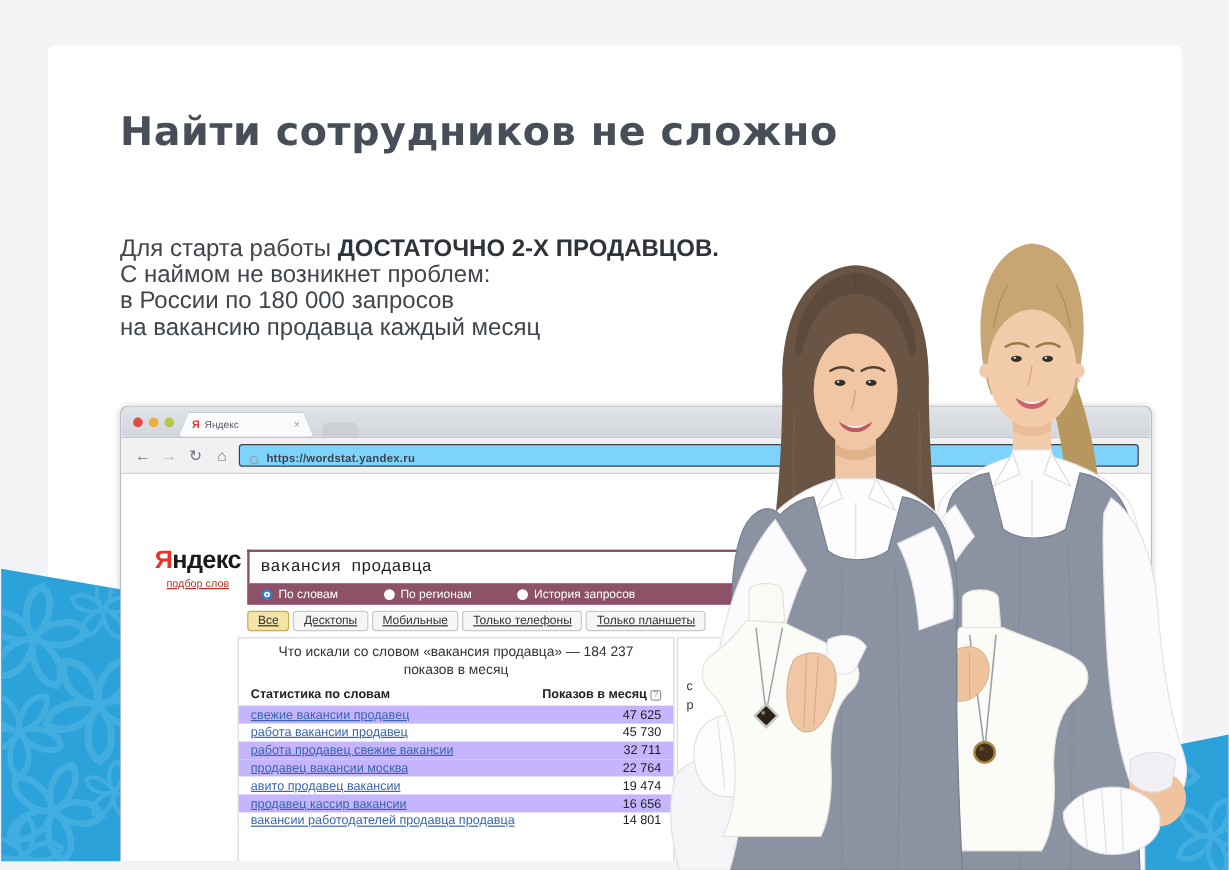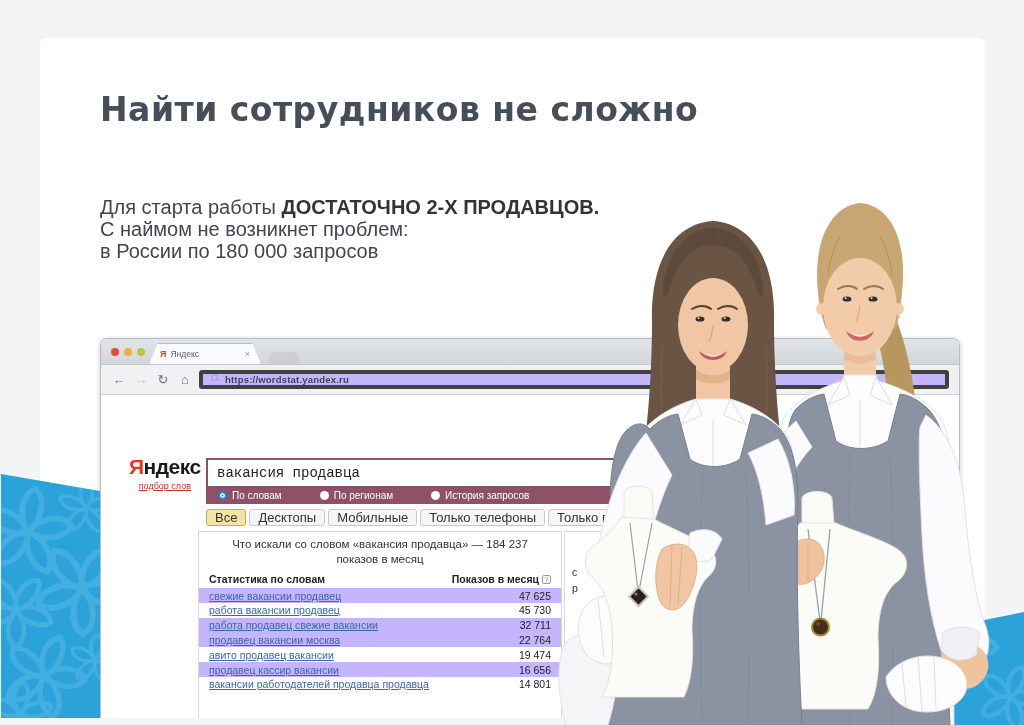--- a/index.html
+++ b/index.html
@@ -51,22 +51,22 @@
     position:absolute; left:168px; bottom:0; width:30px; height:12px;
     background:#c9ccd1; border-radius:6px 6px 0 0; opacity:.8;
   }
   .toolbar {
     height:30px; background:#f0f1f3; border-bottom:1px solid #cfd2d6;
     display:flex; align-items:center; gap:6px; padding:0 10px;
   }
   .nicon { font-size:13px; color:#6f757c; width:16px; text-align:center; line-height:1; }
   .nicon.dim { color:#b9bdc2; }
   .urlbar {
-    flex:1; height:19px; background:#c4b5fd; border:4px solid #404040; border-radius:3px;
-    display:flex; align-items:flex-start; gap:6px; padding:0 8px;
+    flex:1; height:19px; background:#7dd3fc; border:1px solid #404040; border-radius:3px;
+    display:flex; align-items:flex-end; gap:6px; padding:0 8px;
   }
   .mag { position:relative; width:8px; height:8px; flex:0 0 auto; }
   .mag::before { content:""; position:absolute; left:0; top:0; width:5px; height:5px;
     border:1.3px solid #9aa0a6; border-radius:50%; }
   .mag::after { content:""; position:absolute; left:5.4px; top:5.4px; width:3px; height:1.3px;
     background:#9aa0a6; transform:rotate(45deg); }
   .urltxt { font-size:9.5px; font-weight:700; color:#3d444b; letter-spacing:.2px; }
   .bpage { position:relative; height:324px; background:#fff; }
   
   .ylogo { position:absolute; left:28px; top:60px; text-align:center; }
@@ -83,21 +83,21 @@
     width:100%; height:18px; background:#8d5168; display:flex; align-items:center;
     gap:38px; padding:0 12px;
   }
   .ritem { display:flex; align-items:center; gap:5px; font-size:10px; color:#fff; }
   .rdot { width:9px; height:9px; border-radius:50%; background:#fff; }
   .rdot.sel { background:#fff; box-shadow:inset 0 0 0 2px #fff; border:2px solid #2f7fd3; background:#2f7fd3; box-shadow:inset 0 0 0 1.5px #fff; }
   .devtabs { position:absolute; left:105px; top:114px; display:flex; gap:3px; }
   .dtab {
     height:17px; padding:0 8px; display:flex; align-items:center;
     background:#f6f6f6; border:1px solid #c9c9c9; border-radius:3px;
-    font-size:13px; color:#333;
+    font-size:10px; color:#333;text-decoration:underline;
   }
   .dtab.active { background:#f3e4a6; border-color:#c8ab52; }
   .panel {
     position:absolute; top:136px; background:#fff; border:1px solid #dadada;
   }
   .panel.p1 { left:97px; width:364px; height:244px; }
   .panel.p2 { left:463px; width:210px; height:244px; overflow:hidden; }
   .phead {
     padding:5px 26px 4px; text-align:center; font-size:11.5px; color:#333; line-height:1.32;
   }
@@ -130,20 +130,21 @@
 <body>
 
 <div class="slide">
 
   <div class="slide-title">Найти сотрудников не сложно</div>
 
   <div class="slide-par">
     <div><span>Для старта работы </span><b>ДОСТАТОЧНО 2-Х ПРОДАВЦОВ.</b></div>
     <div>С наймом не возникнет проблем:</div>
     <div>в России по 180 000 запросов</div>
+    <div>на вакансию продавца каждый месяц</div>
   </div>
 
   <div class="bwin">
     <div class="tabstrip">
       <div class="lights">
         <span class="light r"></span>
         <span class="light y"></span>
         <span class="light g"></span>
       </div>
       <div class="btab">

